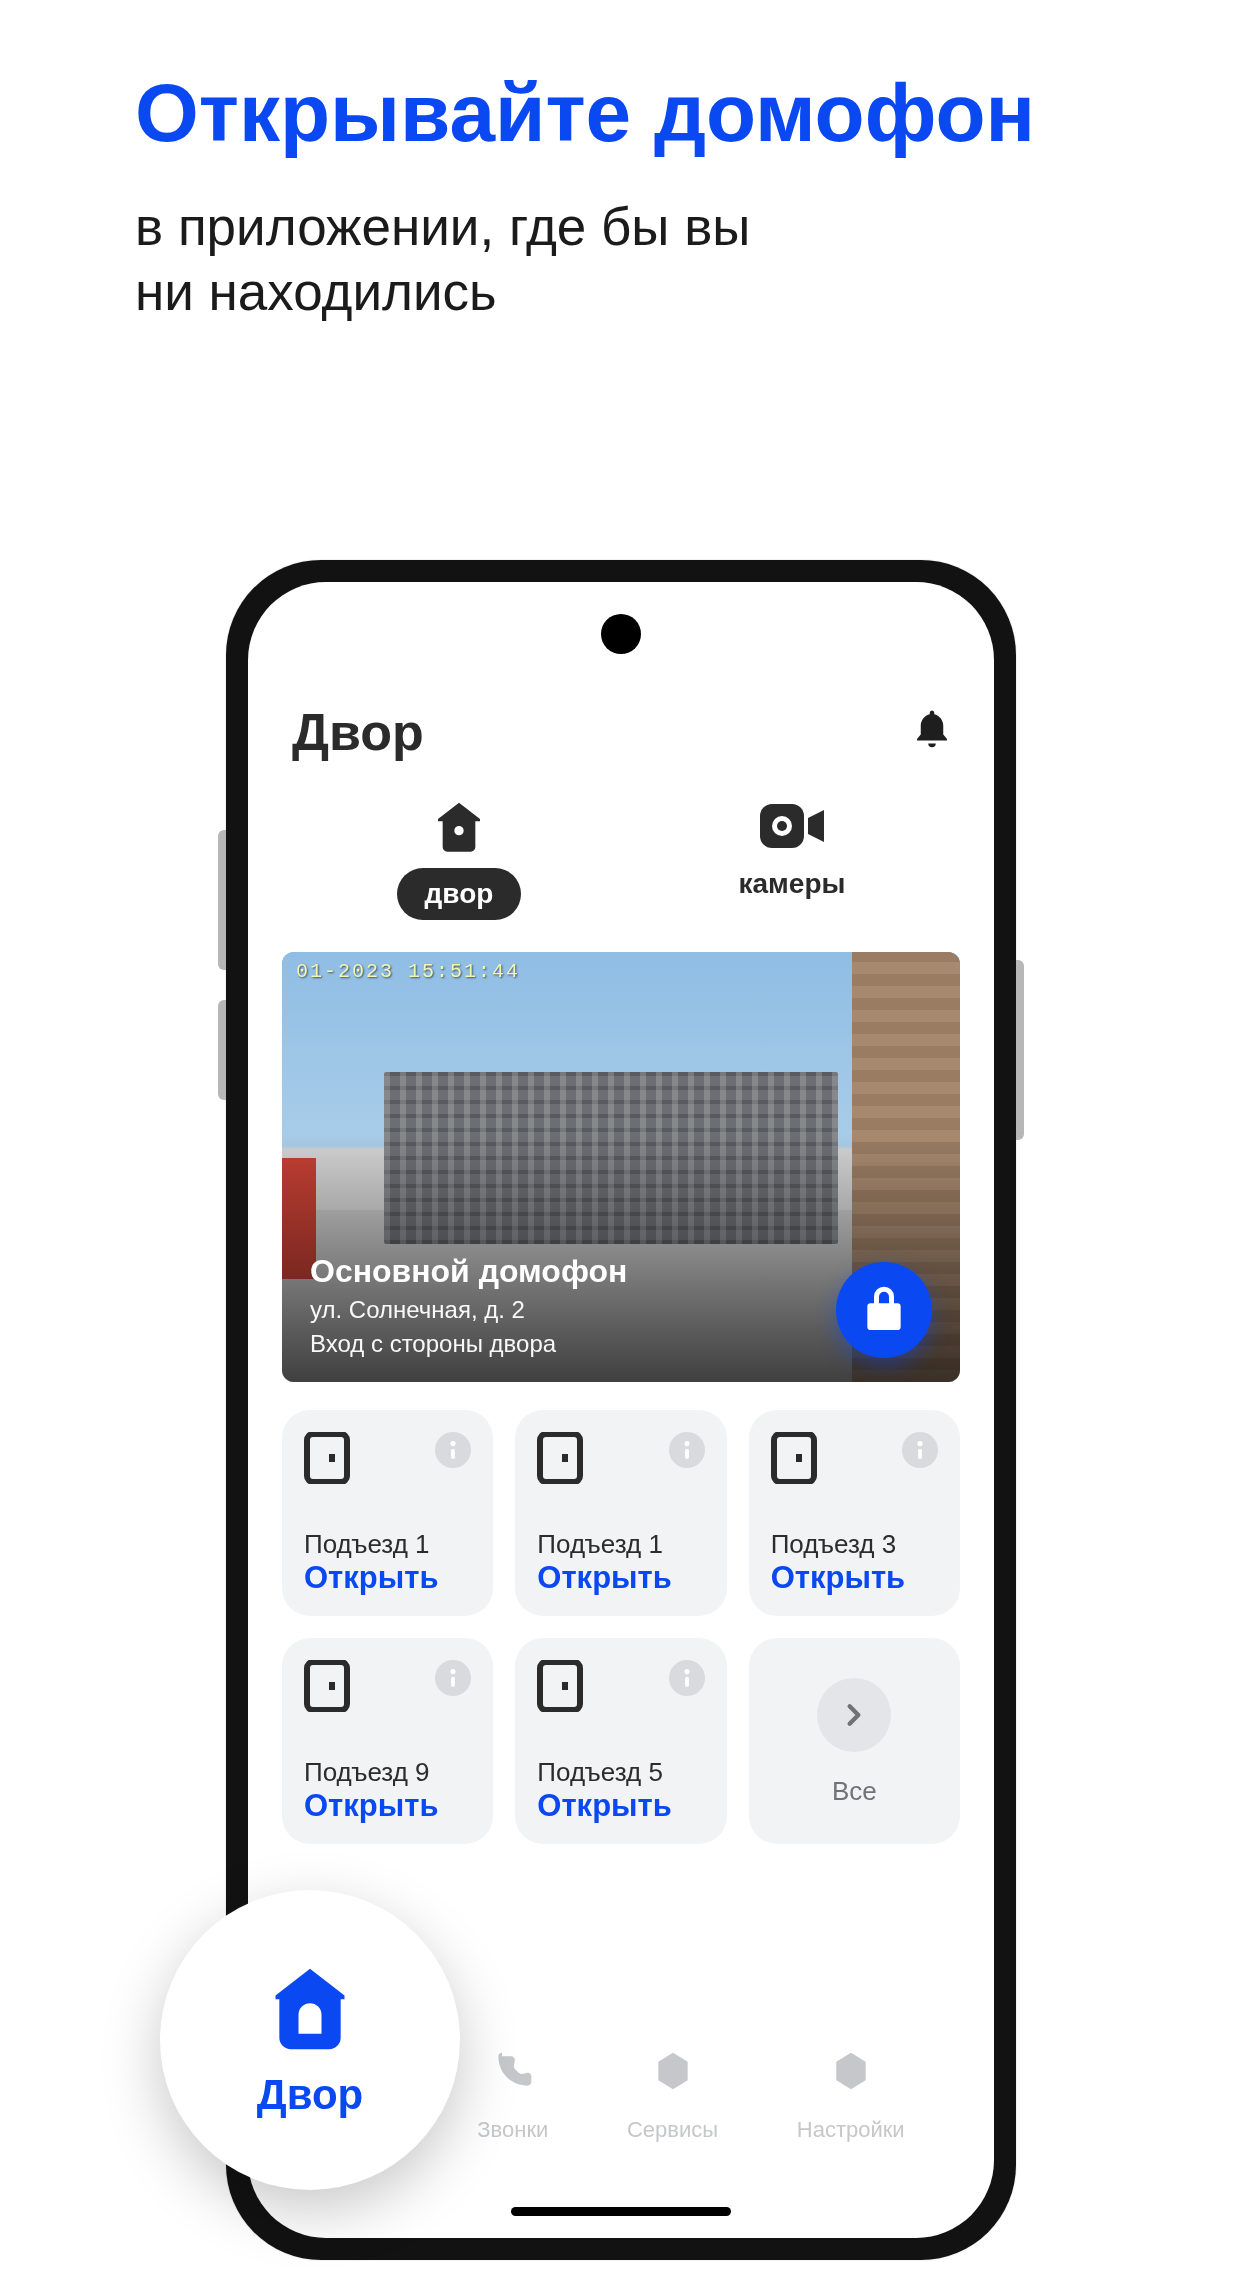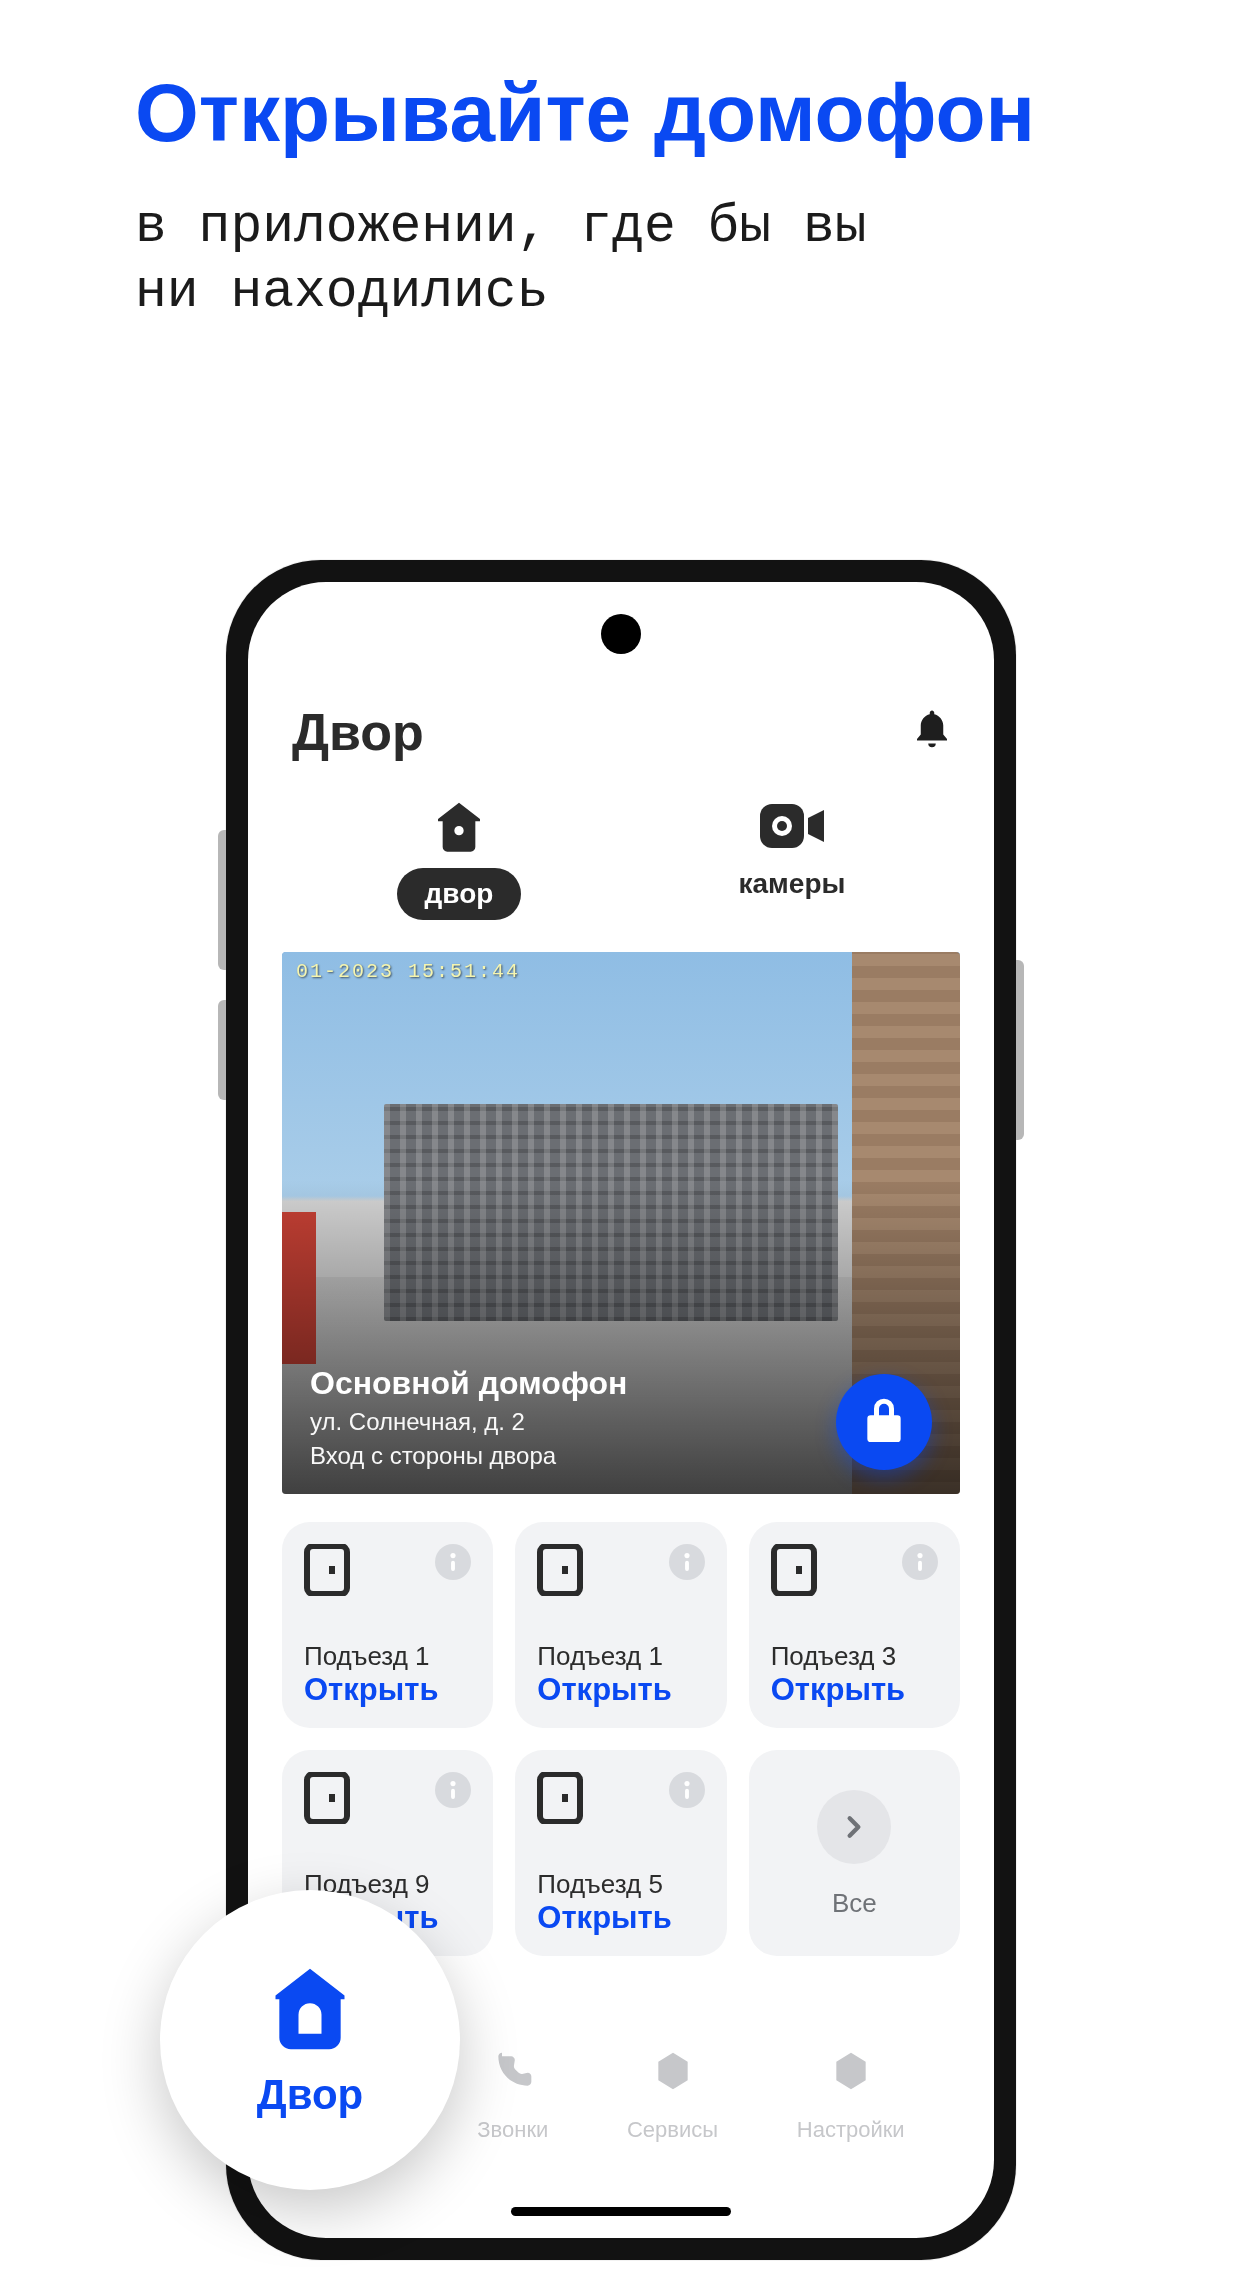--- a/index.html
+++ b/index.html
@@ -23,21 +23,20 @@
     }
 
     .hero-subtitle {
       position: absolute;
       top: 195px;
       left: 135px;
       font-size: 53px;
       font-weight: 500;
       color: #1b1b1b;
       line-height: 1.22;
-      font-family: Liberation Mono, monospace;
     }
 
     
     .phone {
       position: absolute;
       top: 560px;
       left: 226px;
       width: 790px;
       height: 1700px;
       background: #121212;
@@ -142,24 +141,24 @@
     .seg-label.pill {
       background: #2b2b2b;
       color: #fff;
       padding: 10px 28px;
       border-radius: 999px;
     }
 
     
     .cam-card {
       margin: 22px 34px 0;
-      border-radius: 4px;
+      border-radius: 12px;
       overflow: hidden;
       position: relative;
-      height: 542px;
+      height: 430px;
       background: linear-gradient(#7aa8d6 0%, #7aa8d6 34%, #bdbdbd 34%, #b2b2b2 100%);
     }
     
     .sky {
       position: absolute; inset: 0;
       background: linear-gradient(#8fbde4 0%, #a9cde9 45%, #d3d3d3 46%);
     }
     
     .building {
       position: absolute;

